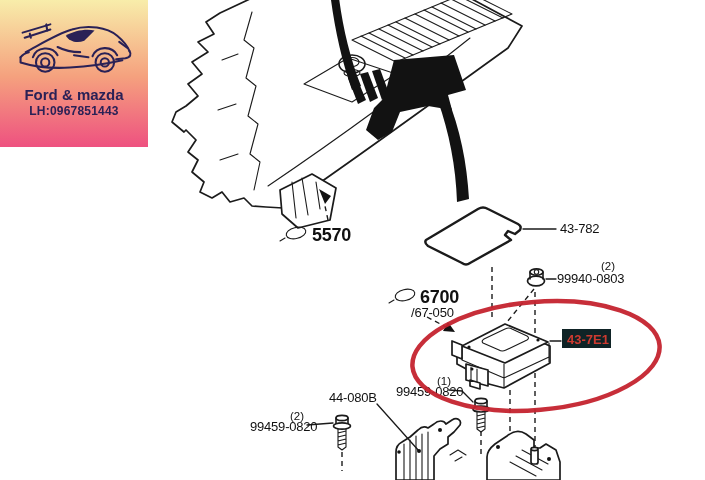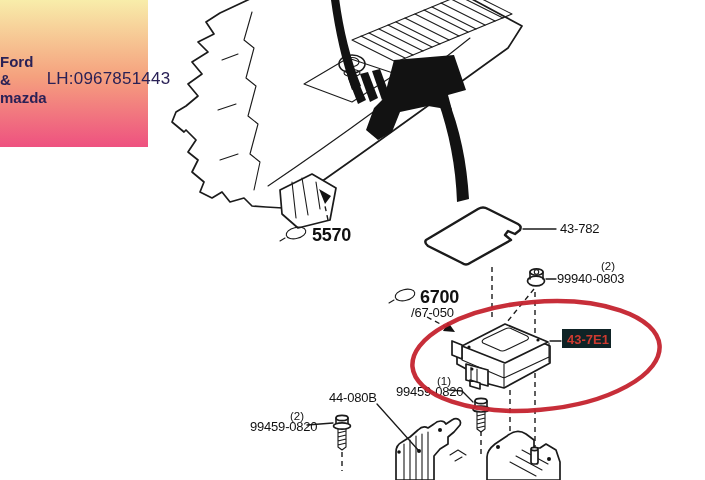--- a/index.html
+++ b/index.html
@@ -1,23 +1,23 @@
 <!DOCTYPE html>
 <html><head>
 <meta charset="utf-8">
 <style>
   html,body{margin:0;padding:0;background:#e9e9e9;}
   .stage{position:relative;width:705px;height:480px;background:#fff;overflow:hidden;
          font-family:"Liberation Sans",sans-serif;}
   
   .logo-card{position:absolute;left:0;top:0;width:148px;height:147px;
              background:linear-gradient(180deg,#f8edaa 0%,#f5a17e 52%,#ee5180 100%);
-             display:flex;flex-direction:row;align-items:center;padding-top:10px;box-sizing:border-box;}
+             display:flex;flex-direction:column;align-items:center;padding-top:10px;box-sizing:border-box;}
   .logo-title{color:#2a2156;font-weight:700;font-size:15px;line-height:1.2;margin-top:2px;}
-  .logo-phone{color:#2a2156;font-weight:400;font-size:17px;line-height:1.25;letter-spacing:.2px;}
+  .logo-phone{color:#2a2156;font-weight:700;font-size:12px;line-height:1.25;letter-spacing:.2px;}
   
   svg.art{position:absolute;left:0;top:0;}
   .ln  {fill:none;stroke:#1b1b1b;stroke-width:1.6;stroke-linejoin:round;stroke-linecap:round;}
   .lnw {fill:#ffffff;stroke:#1b1b1b;stroke-width:1.7;stroke-linejoin:round;stroke-linecap:round;}
   .thin{fill:none;stroke:#1b1b1b;stroke-width:1.1;stroke-linejoin:round;stroke-linecap:round;}
   .bold{fill:#ffffff;stroke:#1b1b1b;stroke-width:2.4;stroke-linejoin:round;stroke-linecap:round;}
   .dash{fill:none;stroke:#1b1b1b;stroke-width:1.4;stroke-dasharray:5 4;stroke-linecap:butt;}
   .ldr {fill:none;stroke:#1b1b1b;stroke-width:1.3;stroke-linecap:round;}
   .blk {fill:#121212;stroke:none;}
   .dot {fill:#121212;stroke:none;}

